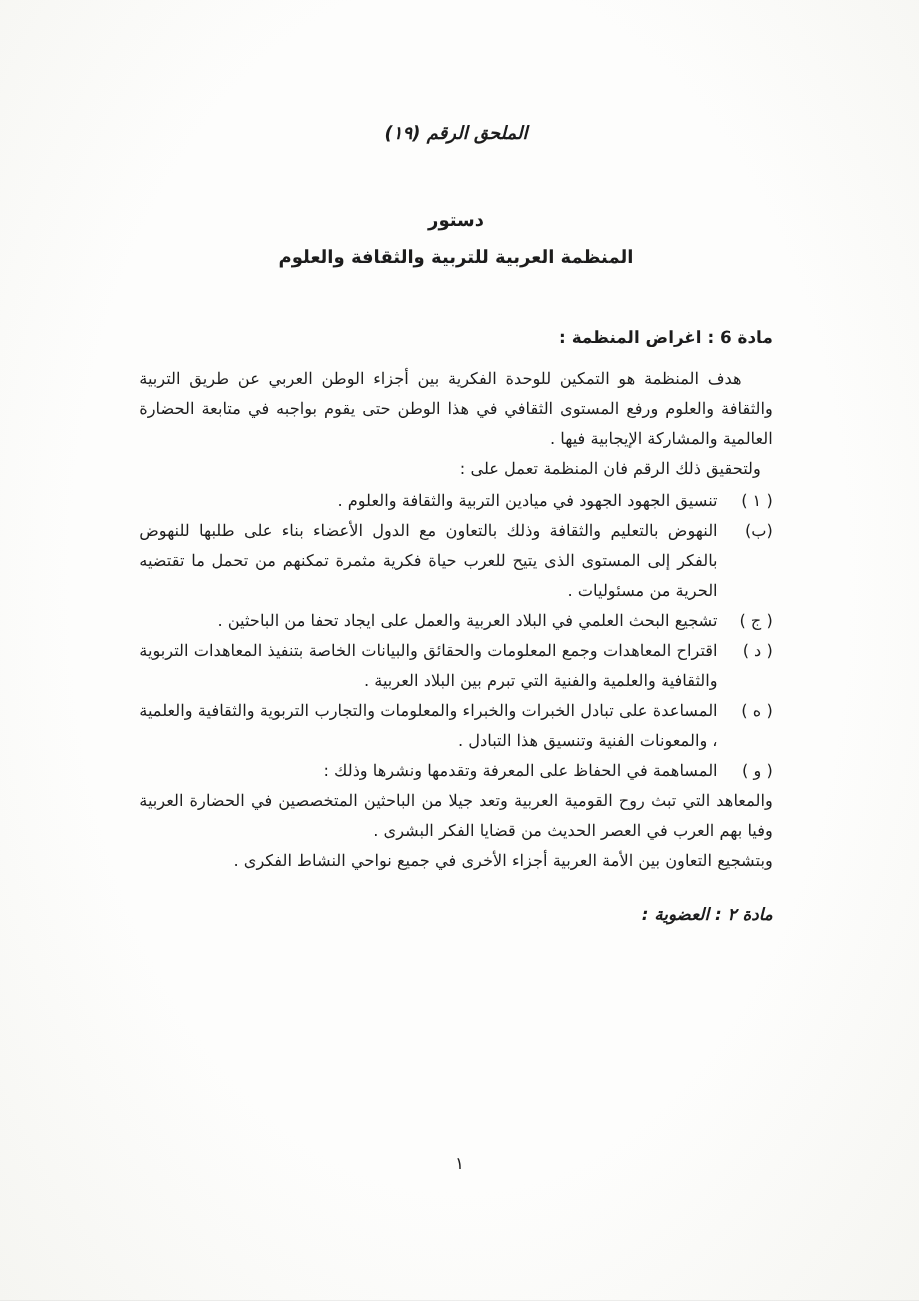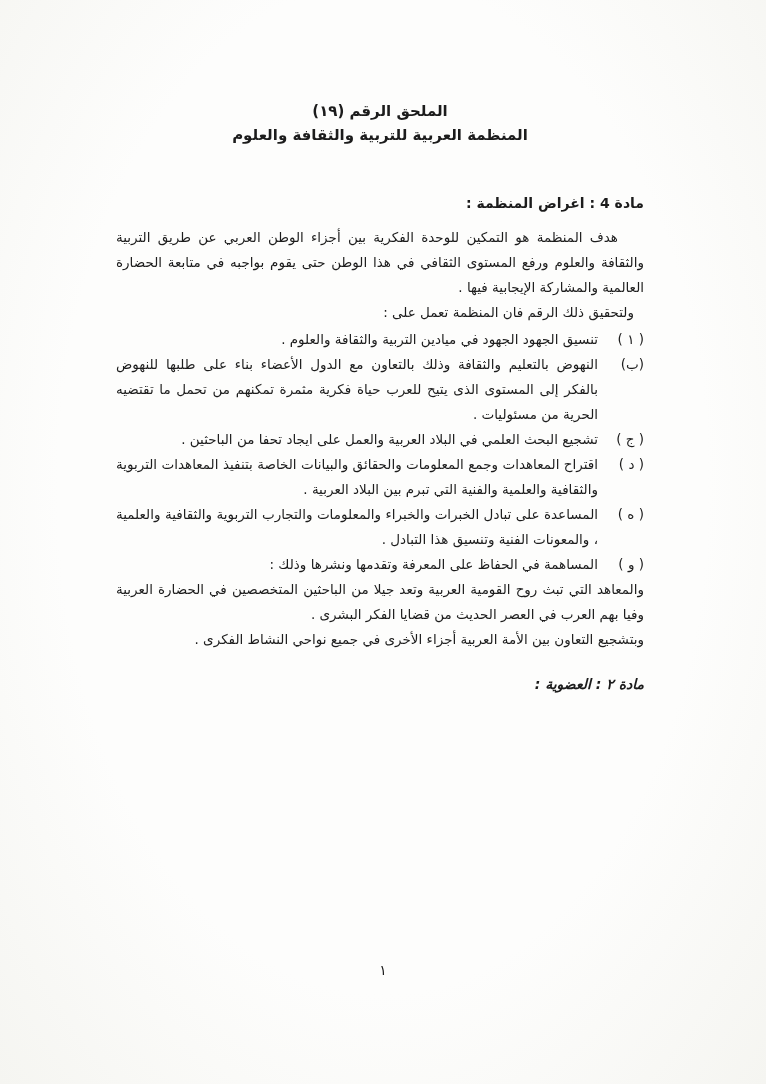--- a/index.html
+++ b/index.html
@@ -22,20 +22,22 @@
   }
 
   .content {
     padding: 102px 122px 0 116px;
   }
 
   .appendix-title {
     text-align: center;
     font-weight: bold;
     font-size: 15px;
+    margin-bottom: 48px;
+    font-style: italic;
   }
 
   .doc-title {
     text-align: center;
     font-weight: bold;
     font-size: 15px;
     line-height: 31px;
     margin-bottom: 44px;
   }
 
@@ -96,24 +98,25 @@
 </style>
 </head>
 <body>
 
 <div class="page">
   <div class="content">
 
     <div class="appendix-title">الملحق الرقم (١٩)</div>
 
     <div class="doc-title">
+      <div>دستور</div>
       <div>المنظمة العربية للتربية والثقافة والعلوم</div>
     </div>
 
-    <div class="article-heading">مادة 4 : اغراض المنظمة :</div>
+    <div class="article-heading">مادة 6 : اغراض المنظمة :</div>
 
     <p class="body-text indent">هدف المنظمة هو التمكين للوحدة الفكرية بين أجزاء الوطن العربي عن طريق التربية والثقافة والعلوم ورفع المستوى الثقافي في هذا الوطن حتى يقوم بواجبه في متابعة الحضارة العالمية والمشاركة الإيجابية فيها .</p>
 
     <p class="body-text intro2">ولتحقيق ذلك الرقم فان المنظمة تعمل على :</p>
 
     <div class="list">
 
       <div class="list-item">
         <span class="label">( ١ )</span>
         <span class="text">تنسيق الجهود الجهود في ميادين التربية والثقافة والعلوم .</span>

